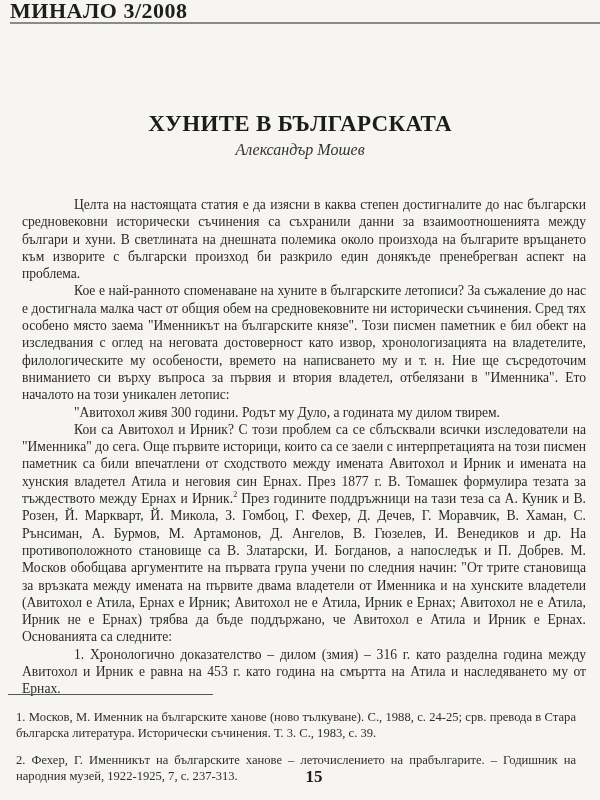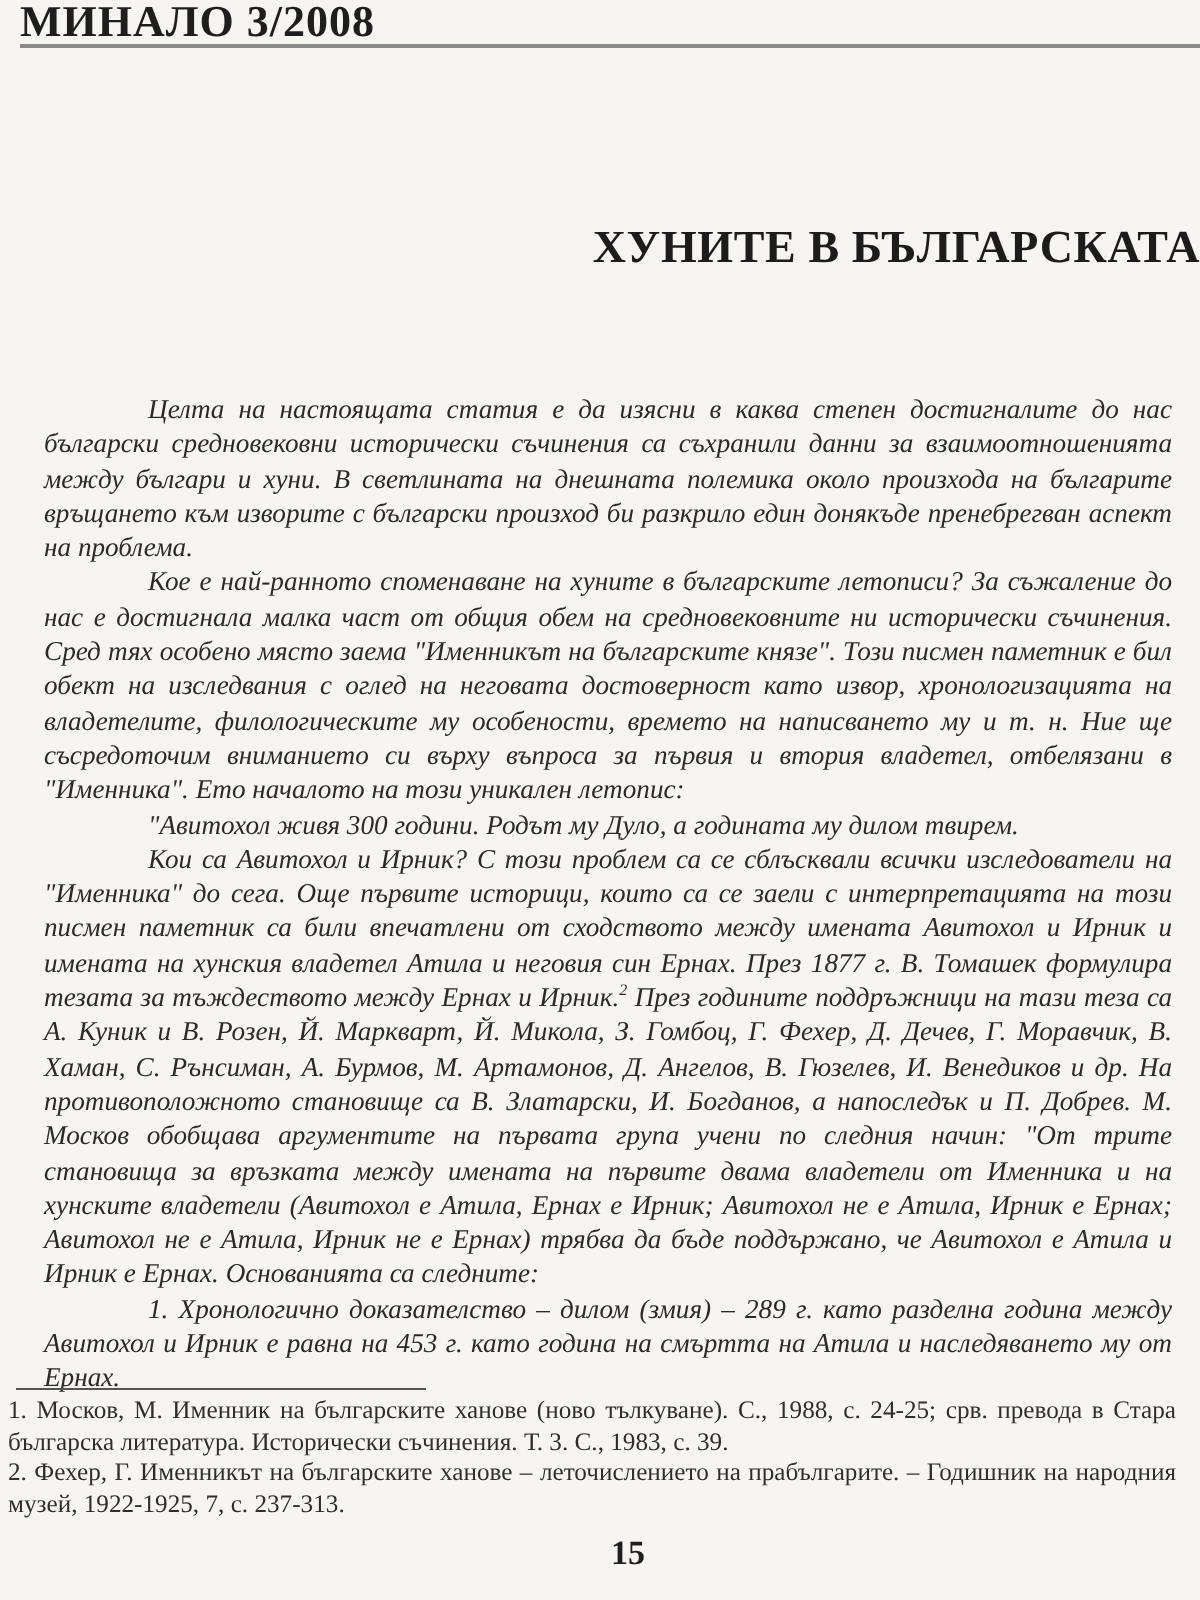--- a/index.html
+++ b/index.html
@@ -13,68 +13,68 @@
     .header {
       position: absolute; left: 10px; right: 0; top: 0;
       height: 22px;
       border-bottom: 2px solid #8a8a8a;
       display: flex; justify-content: space-between; align-items: flex-end;
     }
     .header span {
       font-weight: bold; font-size: 22px; letter-spacing: 0.5px; line-height: 22px;
       color: #1e1e1e;
     }
-    .title-block { position: absolute; top: 110px; left: 0; right: 0; text-align: right; }
+    .title-block { position: absolute; top: 110px; left: 0; right: 0; text-align: center; }
     .title {
       font-weight: bold; font-size: 23px; line-height: 28px; color: #1c1c1c;
       letter-spacing: 0.3px; margin: 0;
     }
     .author {
       font-style: italic; font-size: 16px; line-height: 20px; color: #333; margin-top: 2px;
     }
     .body-text {
       position: absolute; top: 196px; left: 22px; right: 14px;
       font-size: 13.6px; line-height: 17.3px; text-align: justify;
       color: #2a2a2a;
-      font-style: italic;
     }
     .body-text p { margin: 0; text-indent: 52px; }
     .body-text p.quote { text-indent: 0; padding-left: 52px; text-align: left; }
     sup { font-size: 8px; line-height: 0; }
     .fn-rule {
       position: absolute; top: 694px; left: 8px; width: 205px; height: 0;
       border-top: 1.5px solid #555;
     }
     .footnotes {
       position: absolute; top: 698px; left: 4px; right: 12px;
       font-size: 12.6px; line-height: 15.5px; text-align: justify; color: #2e2e2e;
     }
-    .footnotes p { margin: 0; }
+    .footnotes p { margin: 12px; }
     .page-num {
       position: absolute; top: 767px; left: 0; right: 0; text-align: center;
       font-weight: bold; font-size: 17px; color: #1e1e1e; padding-left: 28px;
     }
   </style>
 </head>
 <body>
 
 <div class="header">
   <span>МИНАЛО  3/2008</span>
 </div>
 
 <div class="title-block">
   <p class="title">ХУНИТЕ В БЪЛГАРСКАТА</p>
+  <div class="author">Александър Мошев</div>
 </div>
 
 <div class="body-text">
   <p>Целта на настоящата статия е да изясни в каква степен достигналите до нас български средновековни исторически съчинения са съхранили данни за взаимоотношенията между българи и хуни. В светлината на днешната полемика около произхода на българите връщането към изворите с български произход би разкрило един донякъде пренебрегван аспект на проблема.</p>
   <p>Кое е най-ранното споменаване на хуните в българските летописи? За съжаление до нас е достигнала малка част от общия обем на средновековните ни исторически съчинения. Сред тях особено място заема "Именникът на българските князе". Този писмен паметник е бил обект на изследвания с оглед на неговата достоверност като извор, хронологизацията на владетелите, филологическите му особености, времето на написването му и т. н. Ние ще съсредоточим вниманието си върху въпроса за първия и втория владетел, отбелязани в "Именника". Ето началото на този уникален летопис:</p>
   <p class="quote">"Авитохол живя 300 години. Родът му Дуло, а годината му дилом твирем.</p>
   <p><span>Кои са Авитохол и Ирник? С този проблем са се сблъсквали всички изследователи на "Именника" до сега. Още първите историци, които са се заели с интерпретацията на този писмен паметник са били впечатлени от сходството между имената Авитохол и Ирник и имената на хунския владетел Атила и неговия син Ернах. През 1877 г. В. Томашек формулира тезата за тъждеството между Ернах и Ирник.</span><sup>2</sup><span> През годините поддръжници на тази теза са А. Куник и В. Розен, Й. Маркварт, Й. Микола, З. Гомбоц, Г. Фехер, Д. Дечев, Г. Моравчик, В. Хаман, С. Рънсиман, А. Бурмов, М. Артамонов, Д. Ангелов, В. Гюзелев, И. Венедиков и др. На противоположното становище са В. Златарски, И. Богданов, а напоследък и П. Добрев. М. Москов обобщава аргументите на първата група учени по следния начин: "От трите становища за връзката между имената на първите двама владетели от Именника и на хунските владетели (Авитохол е Атила, Ернах е Ирник; Авитохол не е Атила, Ирник е Ернах; Авитохол не е Атила, Ирник не е Ернах) трябва да бъде поддържано, че Авитохол е Атила и Ирник е Ернах. Основанията са следните:</span></p>
-  <p>1. Хронологично доказателство – дилом (змия) – 289 г. като разделна година между Авитохол и Ирник е равна на 453 г. като година на смъртта на Атила и наследяването му от Ернах.</p>
+  <p>1. Хронологично доказателство – дилом (змия) – 316 г. като разделна година между Авитохол и Ирник е равна на 453 г. като година на смъртта на Атила и наследяването му от Ернах.</p>
 </div>
 
 <div class="fn-rule"></div>
 
 <div class="footnotes">
   <p>1. Москов, М. Именник на българските ханове (ново тълкуване). С., 1988, с. 24-25; срв. превода в Стара българска литература. Исторически съчинения. Т. 3. С., 1983, с. 39.</p>
   <p>2. Фехер, Г. Именникът на българските ханове – леточислението на прабългарите. – Годишник на народния музей, 1922-1925, 7, с. 237-313.</p>
 </div>
 
 <div class="page-num">15</div>

